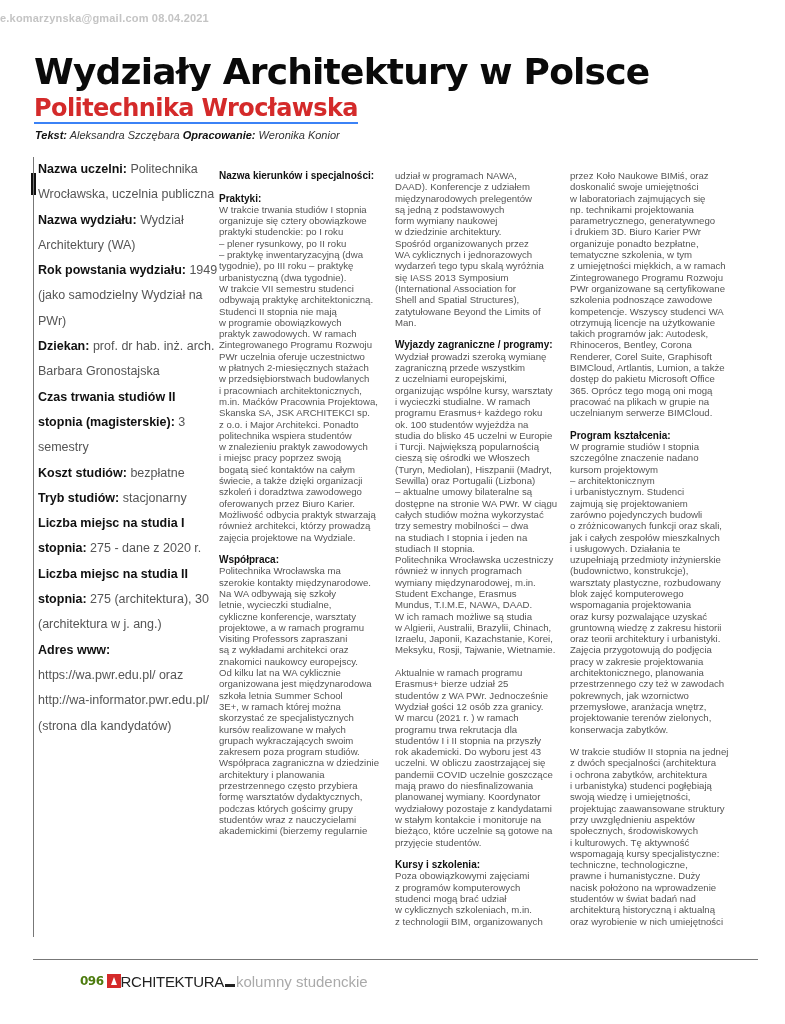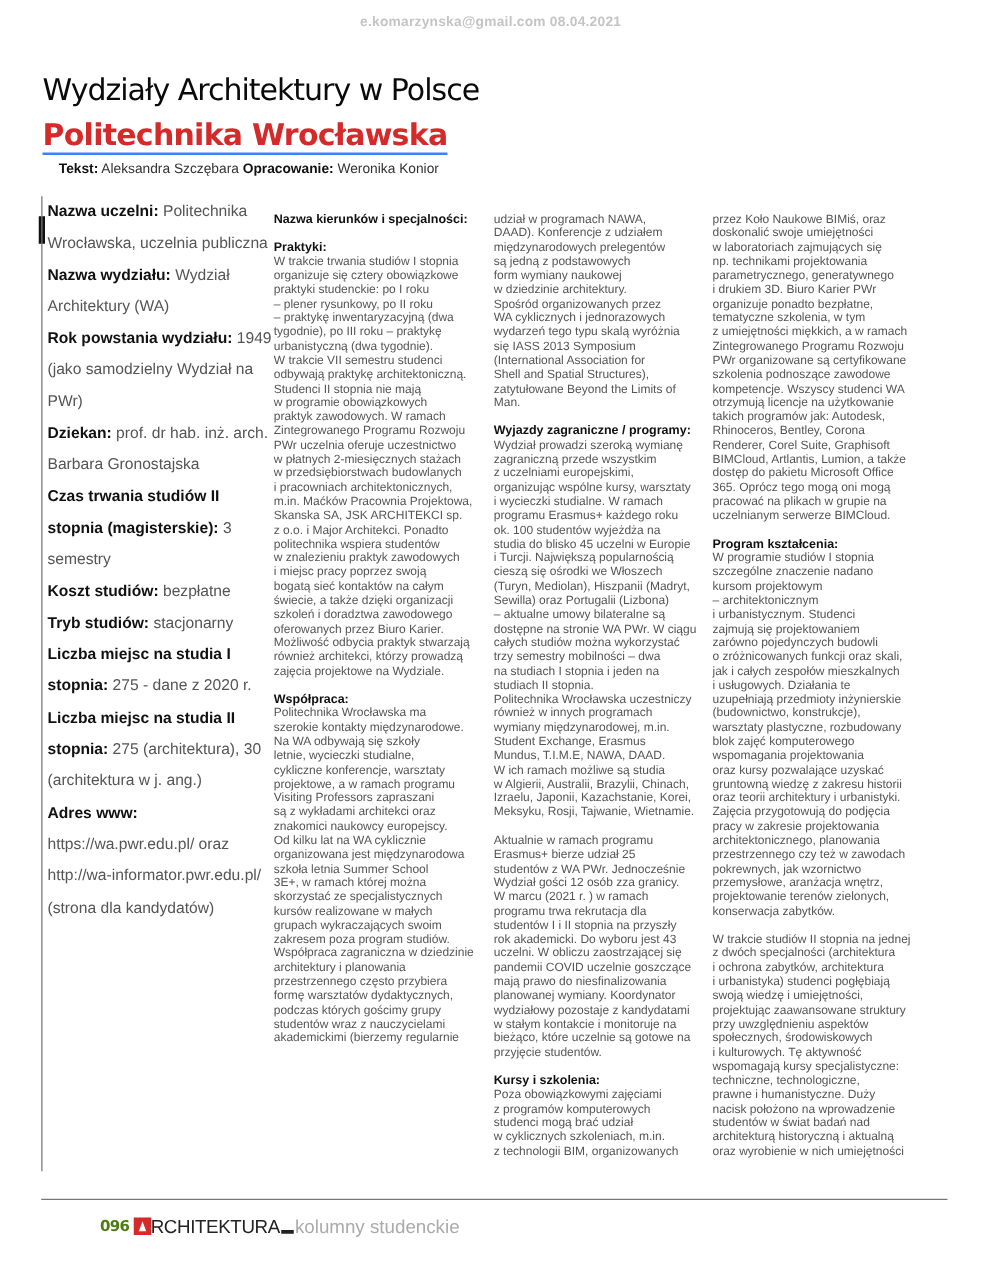--- a/index.html
+++ b/index.html
@@ -1,20 +1,20 @@
 <!DOCTYPE html>
 <html><head>
 <meta charset="utf-8">
 <style>
   html, body { margin:0; padding:0; background:#ffffff; }
   body { width:785px; height:1024px; position:relative; overflow:hidden; font-family:"Liberation Sans", sans-serif; color:#1a1a1a; }
-  .watermark { position:absolute; top:12px; left:0; width:785px; text-align:center; font-size:11px; font-weight:bold; color:#c4c4c4; letter-spacing:0.2px; }
-  .title { position:absolute; top:52px; left:34px; font-family:"DejaVu Sans", sans-serif; font-weight:normal; font-size:24px; letter-spacing:-0.8px; color:#0a0a0a; line-height:40px; white-space:nowrap; }
+  .watermark { position:absolute; top:12px; left:0; width:785px; font-size:11px; font-weight:bold; color:#c4c4c4; letter-spacing:0.2px; }
+  .title { position:absolute; top:52px; left:34px; font-family:"DejaVu Sans", sans-serif; font-weight:bold; font-size:36px; letter-spacing:-0.8px; color:#0a0a0a; line-height:40px; white-space:nowrap; }
   .subtitle { position:absolute; top:94px; left:34px; font-family:"DejaVu Sans", sans-serif; font-weight:bold; font-size:24px; letter-spacing:-0.6px; color:#d42a2a; line-height:28px; white-space:nowrap; border-bottom:2px solid #3b82f6; padding-bottom:0px; }
-  .credits { position:absolute; top:129px; left:35px; font-size:11px; color:#333; white-space:nowrap;margin-left:12px; }
+  .credits { position:absolute; top:129px; left:35px; font-size:11px; font-style:italic; color:#333; white-space:nowrap; }
   .credits b { font-weight:bold; color:#111; }
 
   .col1 { position:absolute; top:157px; left:33px; width:180px; height:780px; border-left:1px solid #777; padding-left:4px; }
   .col1-mark { position:absolute; top:173px; left:31px; width:5px; height:22px; background:#111; }
   .col1 p { margin:0; font-size:12.5px; line-height:25.3px; color:#555; }
   .col1 b { color:#111; font-weight:bold; }
 
   .col { position:absolute; top:170px; font-size:9.6px; line-height:11.3px; color:#555; }
   .col .head { font-weight:bold; color:#111; font-size:10px; }
   .col .para { white-space:pre-line; }

